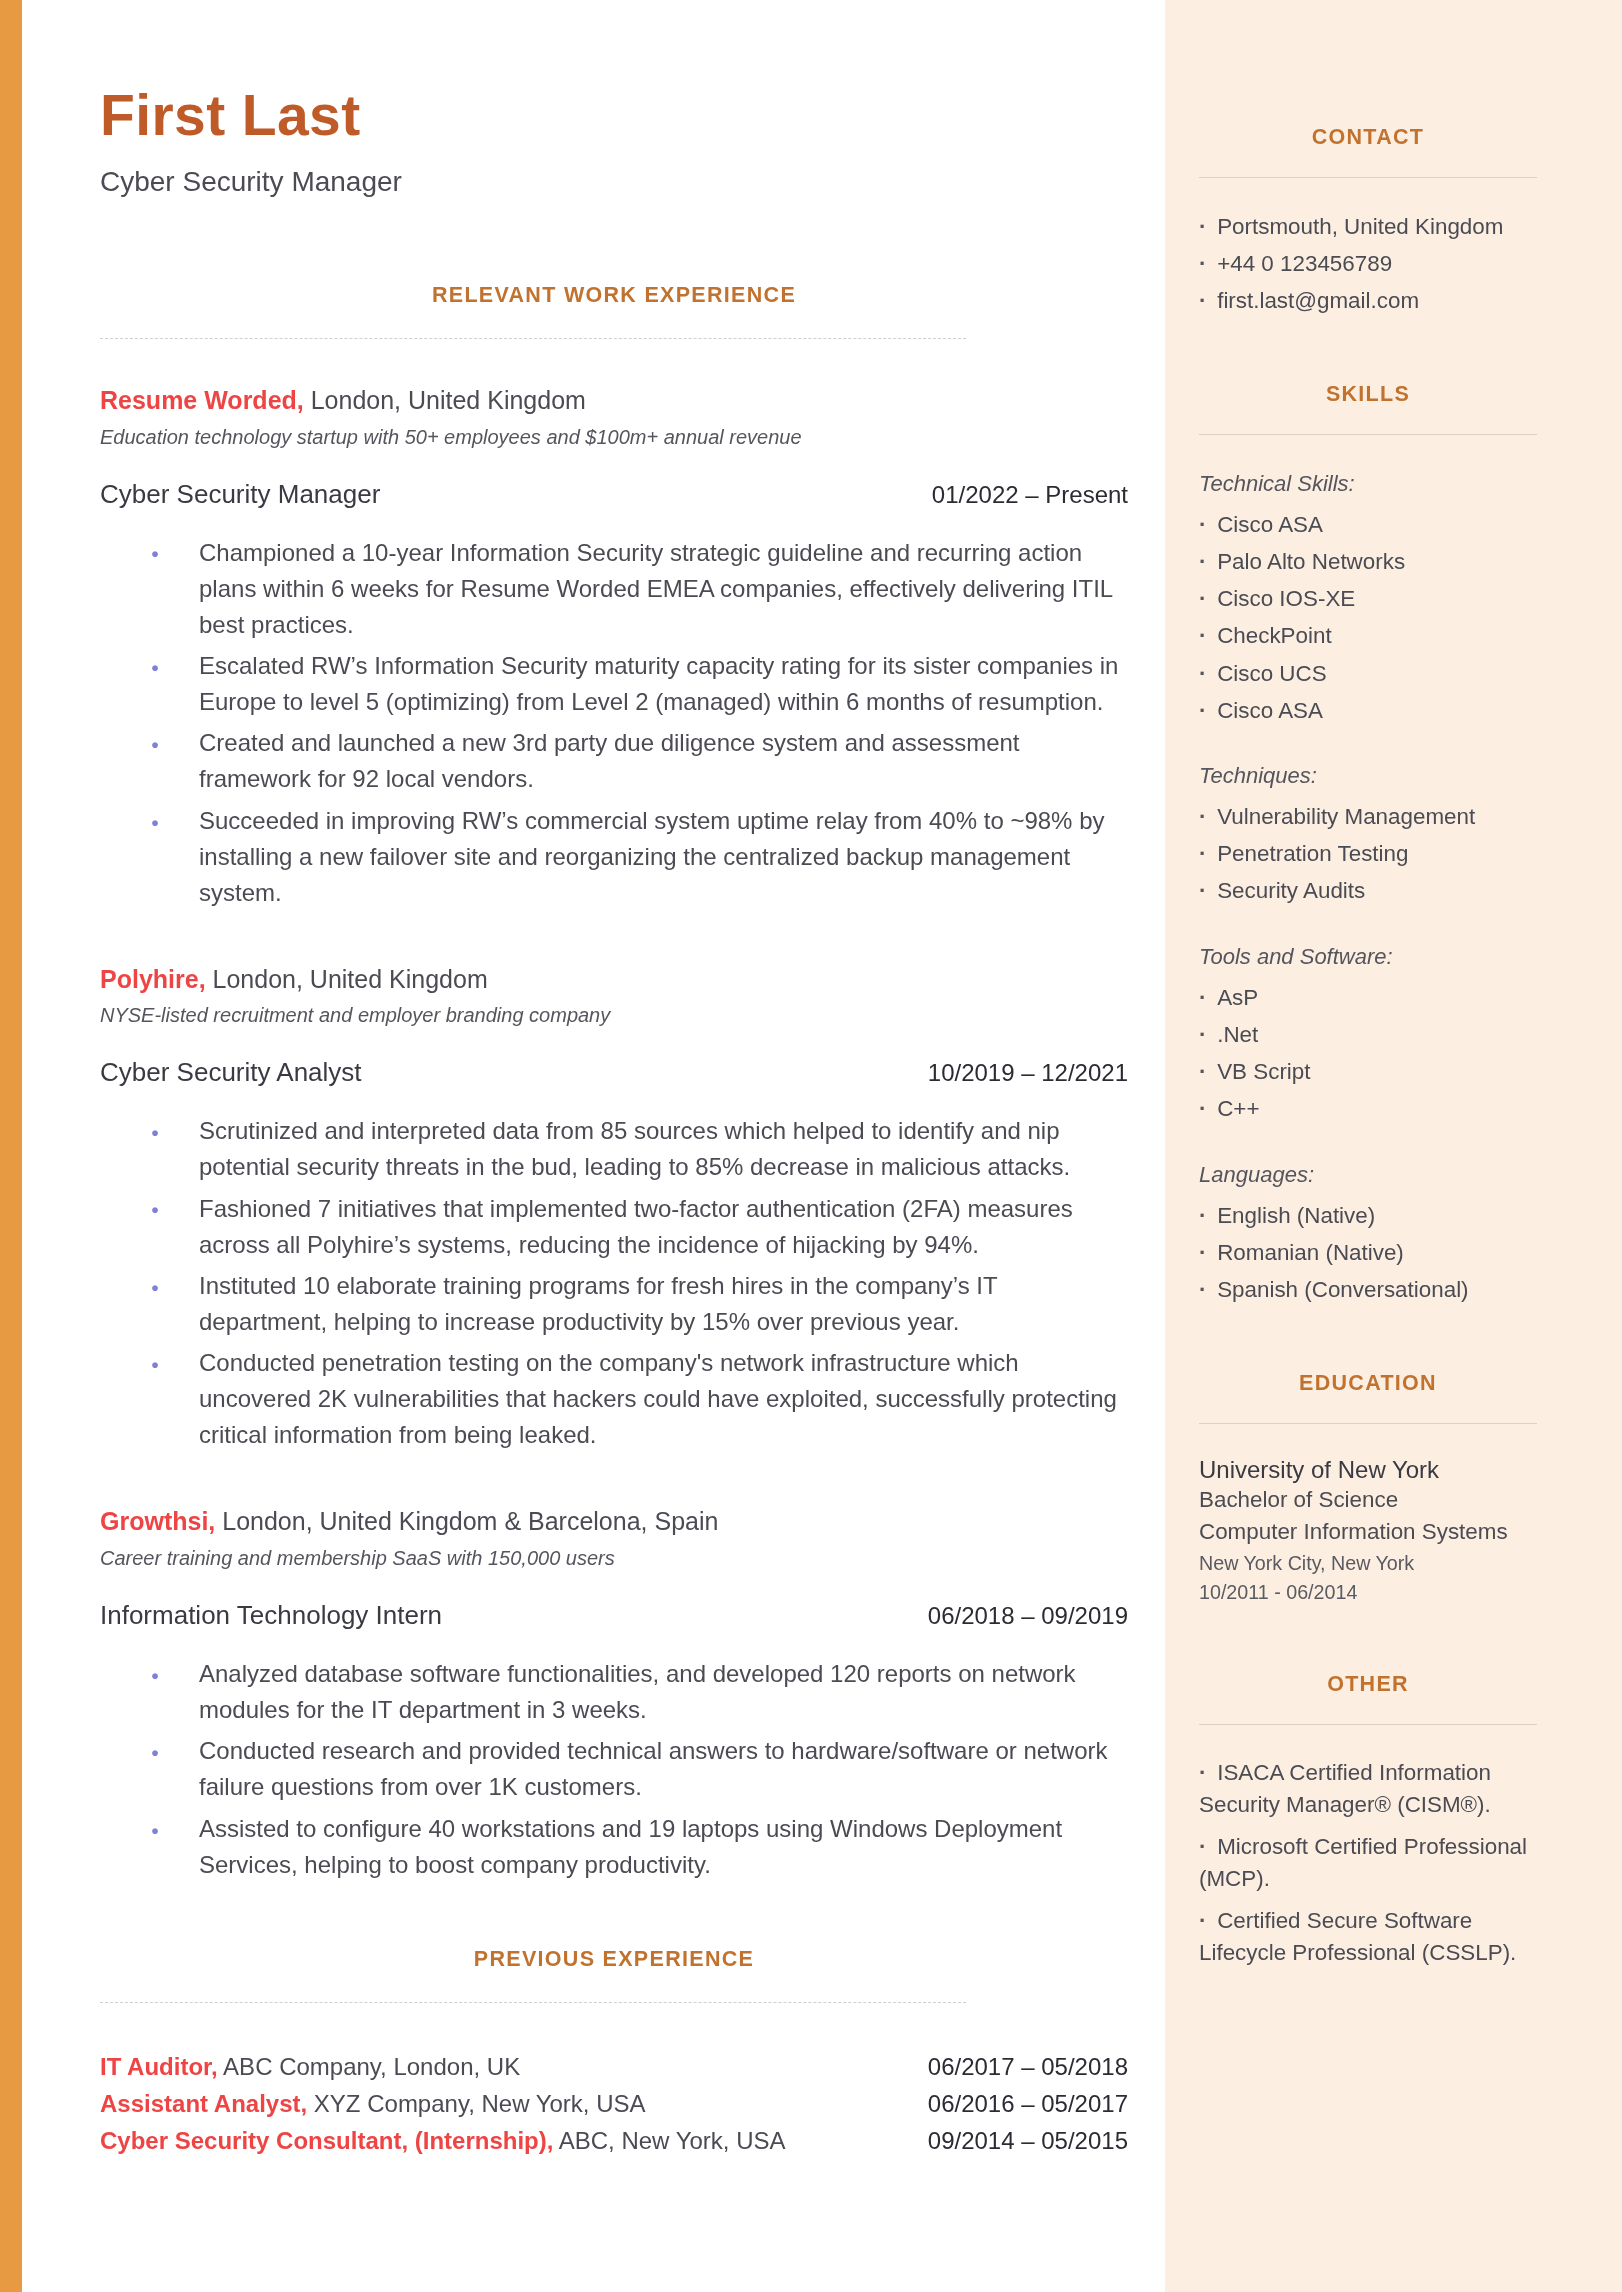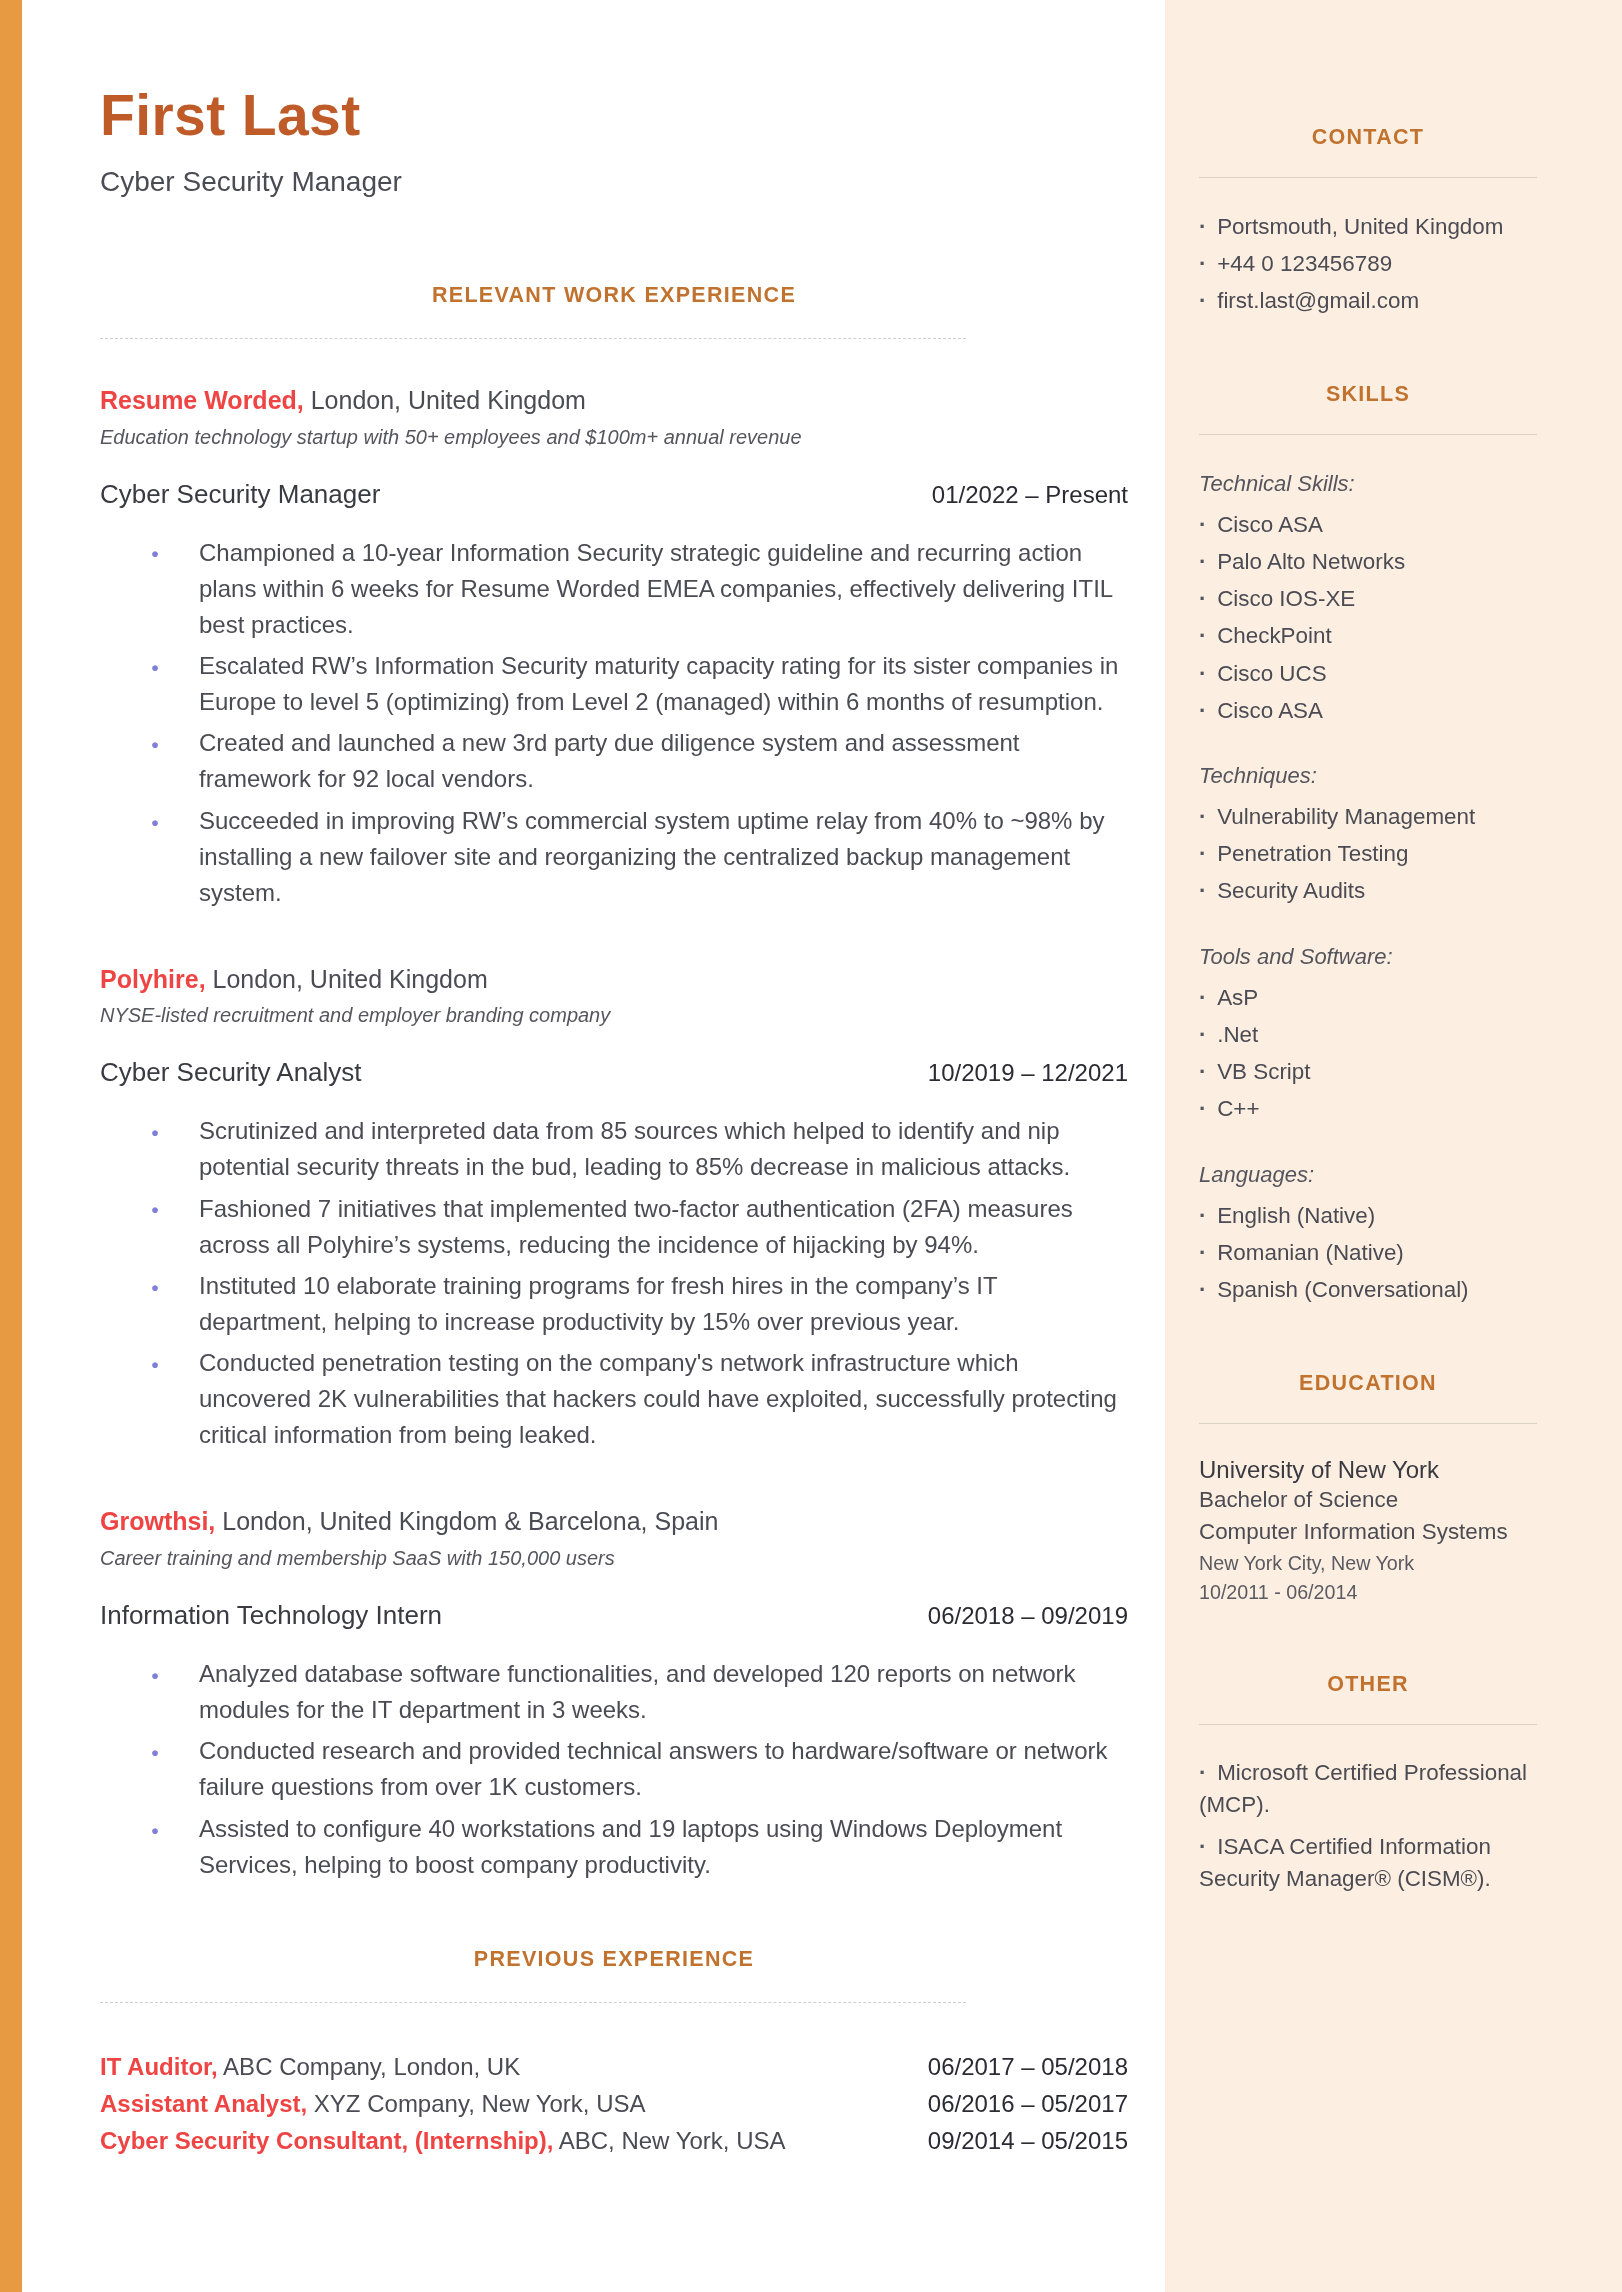--- a/index.html
+++ b/index.html
@@ -190,19 +190,20 @@
     <div class="edu-line">Bachelor of Science</div>
     <div class="edu-line">Computer Information Systems</div>
     <div class="edu-meta">New York City, New York</div>
     <div class="edu-meta">10/2011 - 06/2014</div>
   </section>
 
   <section class="sside">
     <h2 class="sec">OTHER</h2>
     <div class="sdivider"></div>
     <ul class="slist other">
+      <li><span class="dot">·</span><span>ISACA Certified Information Security Manager® (CISM®).</span></li>
       <li><span class="dot">·</span><span>Microsoft Certified Professional (MCP).</span></li>
-      <li><span class="dot">·</span><span>ISACA Certified Information Security Manager® (CISM®).</span></li>
+      <li><span class="dot">·</span><span>Certified Secure Software Lifecycle Professional (CSSLP).</span></li>
     </ul>
   </section>
 
 </aside>
 
 
 </body></html>

